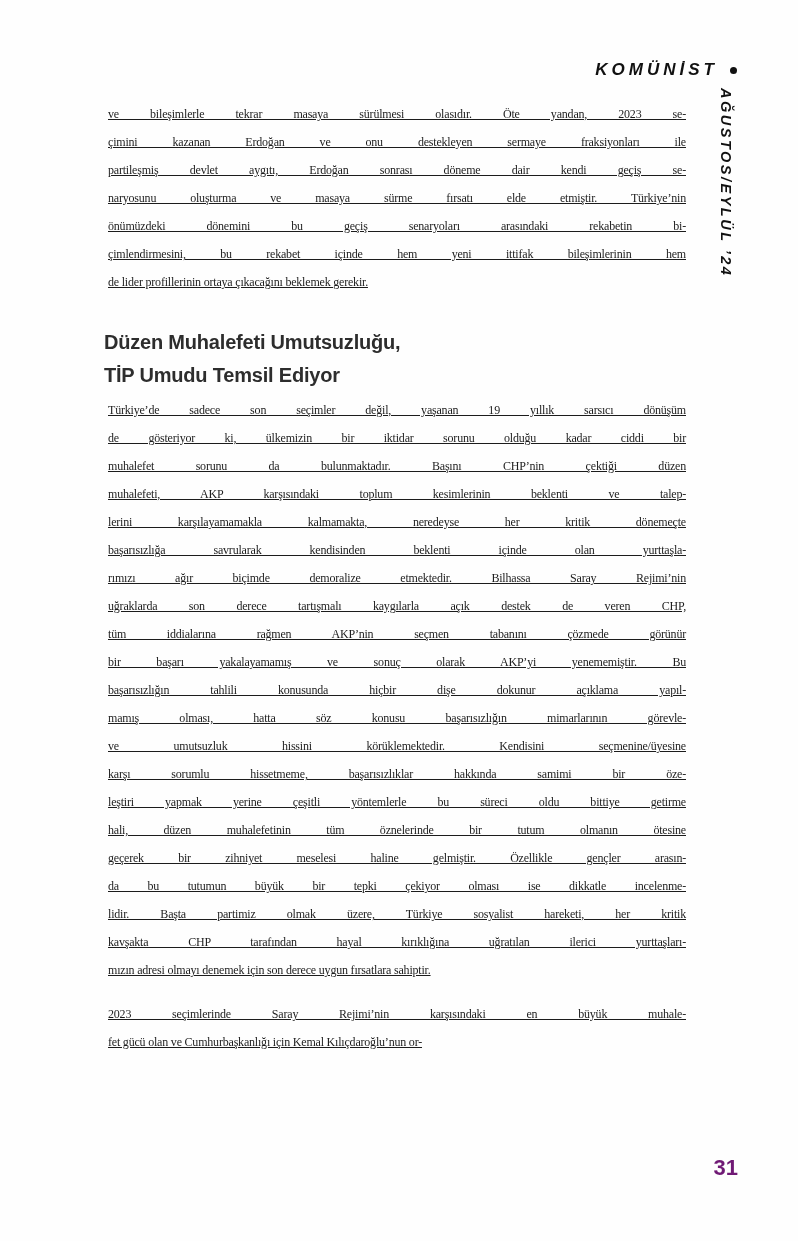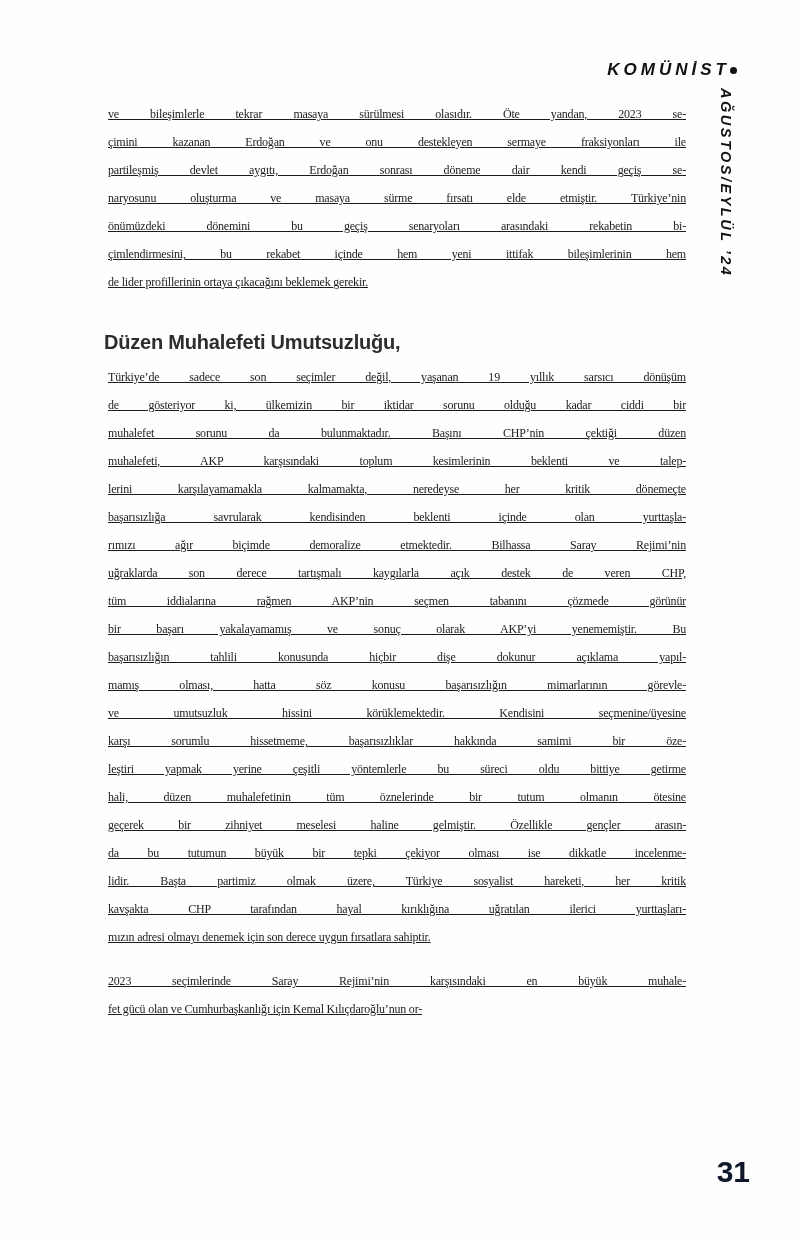--- a/index.html
+++ b/index.html
@@ -17,20 +17,21 @@
 
   
   .masthead {
     position: absolute;
     top: 60px;
     left: 0;
     right: 61px;
     display: flex;
     justify-content: flex-end;
     align-items: center;
+    gap: 12px;
   }
   .masthead .mag-title {
     font-family: "Liberation Sans", "DejaVu Sans", sans-serif;
     font-weight: bold;
     font-style: italic;
     font-size: 17px;
     letter-spacing: 4px;
     color: #111111;
     white-space: nowrap;
   }
@@ -90,25 +91,25 @@
     line-height: 33px;
     color: #2d2d2d;
     letter-spacing: -0.2px;
   }
   .para.p3 { margin-top: 16px; }
 
   
   .page-number {
     position: absolute;
     top: 1155px;
-    right: 48px;
+    right: 60px;
     font-family: "Liberation Sans", "DejaVu Sans", sans-serif;
     font-weight: bold;
-    font-size: 30px;
-    color: #0f172a;
+    font-size: 22px;
+    color: #701a75;
   }
 </style>
 </head>
 <body>
 
 <div class="page">
 
   <div class="masthead">
     <span class="mag-title">KOMÜNİST</span>
     <span class="dot"></span>
@@ -123,20 +124,21 @@
         <div class="line">çimini kazanan Erdoğan ve onu destekleyen sermaye fraksiyonları ile</div>
         <div class="line">partileşmiş devlet aygıtı, Erdoğan sonrası döneme dair kendi geçiş se-</div>
         <div class="line">naryosunu oluşturma ve masaya sürme fırsatı elde etmiştir. Türkiye’nin</div>
         <div class="line">önümüzdeki dönemini bu geçiş senaryoları arasındaki rekabetin bi-</div>
         <div class="line">çimlendirmesini, bu rekabet içinde hem yeni ittifak bileşimlerinin hem</div>
         <div class="line last">de lider profillerinin ortaya çıkacağını beklemek gerekir.</div>
       </div>
 
     <div class="section-heading">
       <div>Düzen Muhalefeti Umutsuzluğu,</div>
+      <div>TİP Umudu Temsil Ediyor</div>
     </div>
 
     <div class="para p2">
         <div class="line">Türkiye’de sadece son seçimler değil, yaşanan 19 yıllık sarsıcı dönüşüm</div>
         <div class="line">de gösteriyor ki, ülkemizin bir iktidar sorunu olduğu kadar ciddi bir</div>
         <div class="line">muhalefet sorunu da bulunmaktadır. Başını CHP’nin çektiği düzen</div>
         <div class="line">muhalefeti, AKP karşısındaki toplum kesimlerinin beklenti ve talep-</div>
         <div class="line">lerini karşılayamamakla kalmamakta, neredeyse her kritik dönemeçte</div>
         <div class="line">başarısızlığa savrularak kendisinden beklenti içinde olan yurttaşla-</div>
         <div class="line">rımızı ağır biçimde demoralize etmektedir. Bilhassa Saray Rejimi’nin</div>

